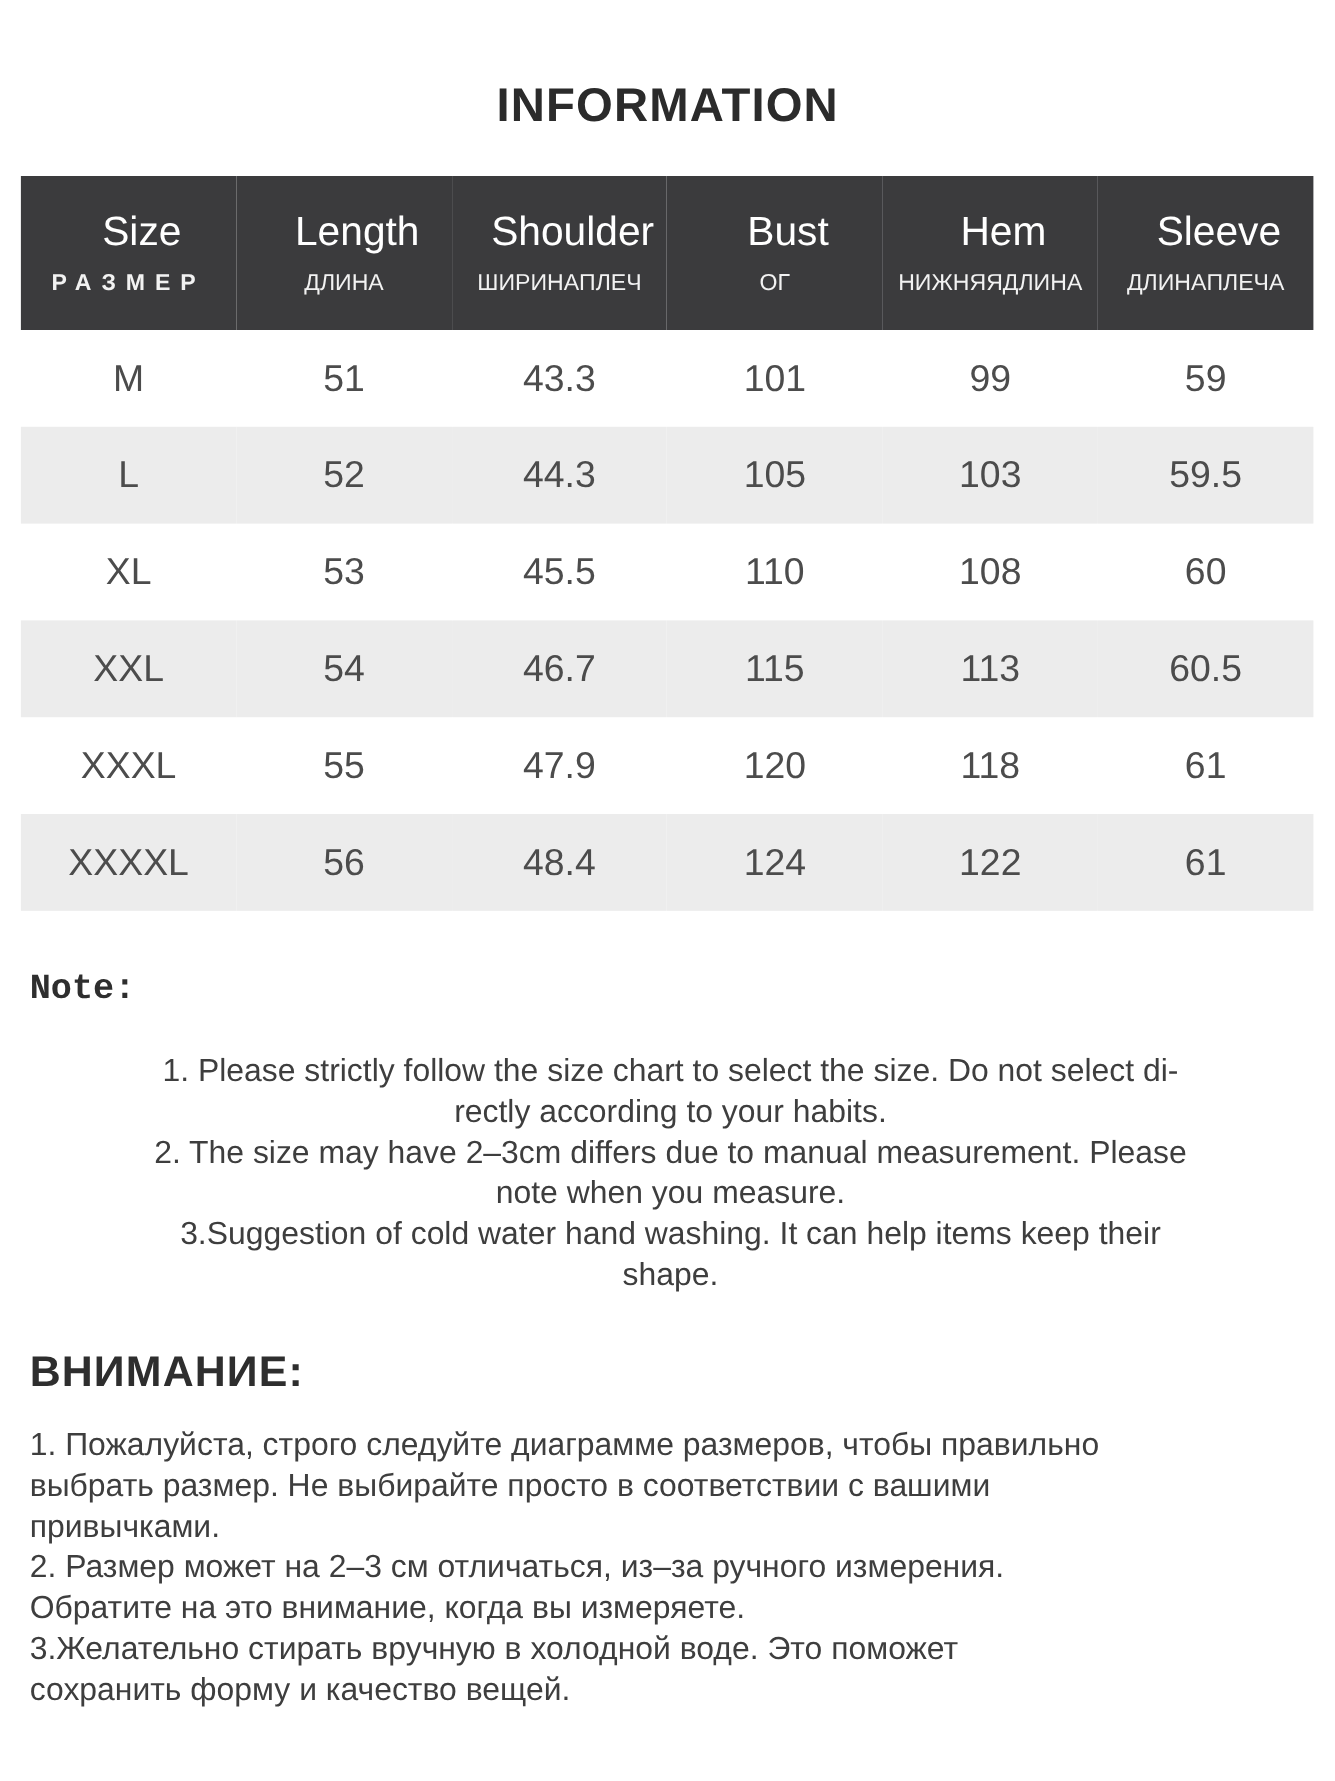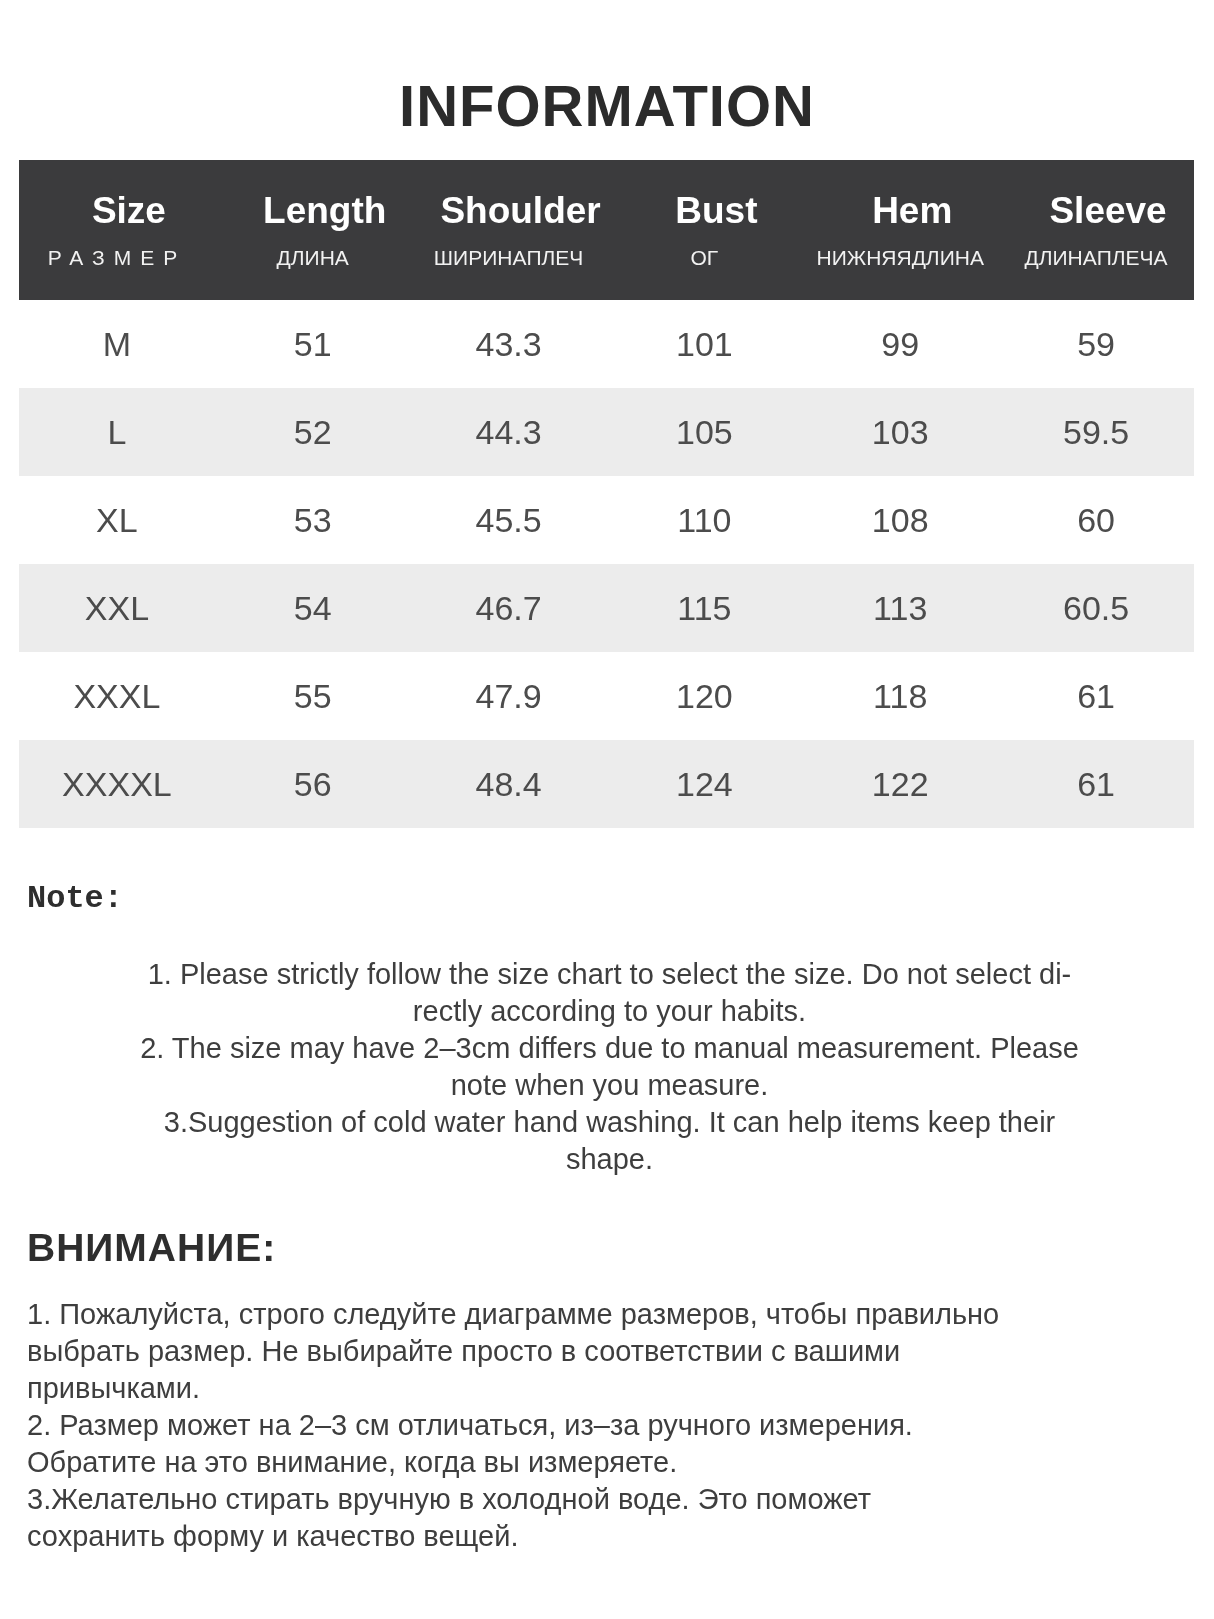--- a/index.html
+++ b/index.html
@@ -16,21 +16,21 @@
     overflow: hidden;
   }
 
   
   .page-title {
     position: absolute;
     top: 72px;
     left: 0;
     width: 100%;
     text-align: center;
-    font-size: 58px;
+    font-size: 43px;
     font-weight: bold;
     letter-spacing: 1px;
     color: #2b2b2b;
   }
 
   
   .size-table {
     position: absolute;
     left: 19px;
     top: 160px;
@@ -41,37 +41,38 @@
   .size-table thead th {
     background: var(--header-bg, #3b3b3d);
     height: 140px;
     vertical-align: middle;
     text-align: center;
     padding: 0;
   }
   .th-en {
     display: block;
     font-size: 37px;
-    font-weight: bold;
+    font-weight: normal;
     color: var(--header-text, #ffffff);
     line-height: 1.1;
     margin-bottom: 14px;
     padding-left: 24px;
   }
   .th-ru {
     display: block;
     font-size: 21px;
     font-weight: normal;
     color: #f2f2f2;
     line-height: 1.1;
     word-spacing: -0.28em;
   }
   .th-ru.spaced {
     letter-spacing: 9px;
     word-spacing: 0;
+    font-weight: bold;
   }
   .size-table tbody td {
     height: 88px;
     padding: 0;
     text-align: center;
     vertical-align: middle;
     font-size: 34px;
     font-weight: normal;
     color: var(--cell-text, #4c4c4c);
   }

